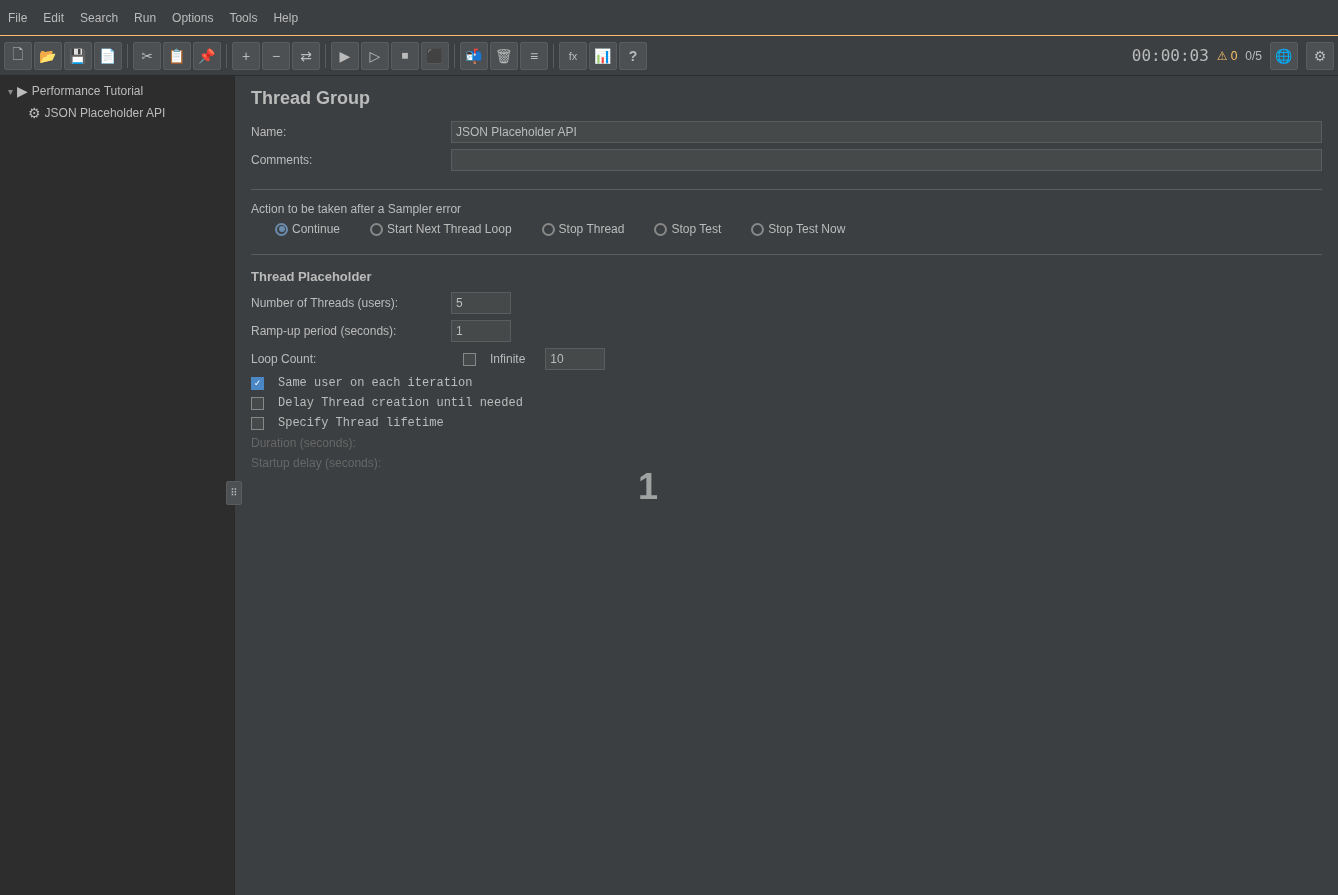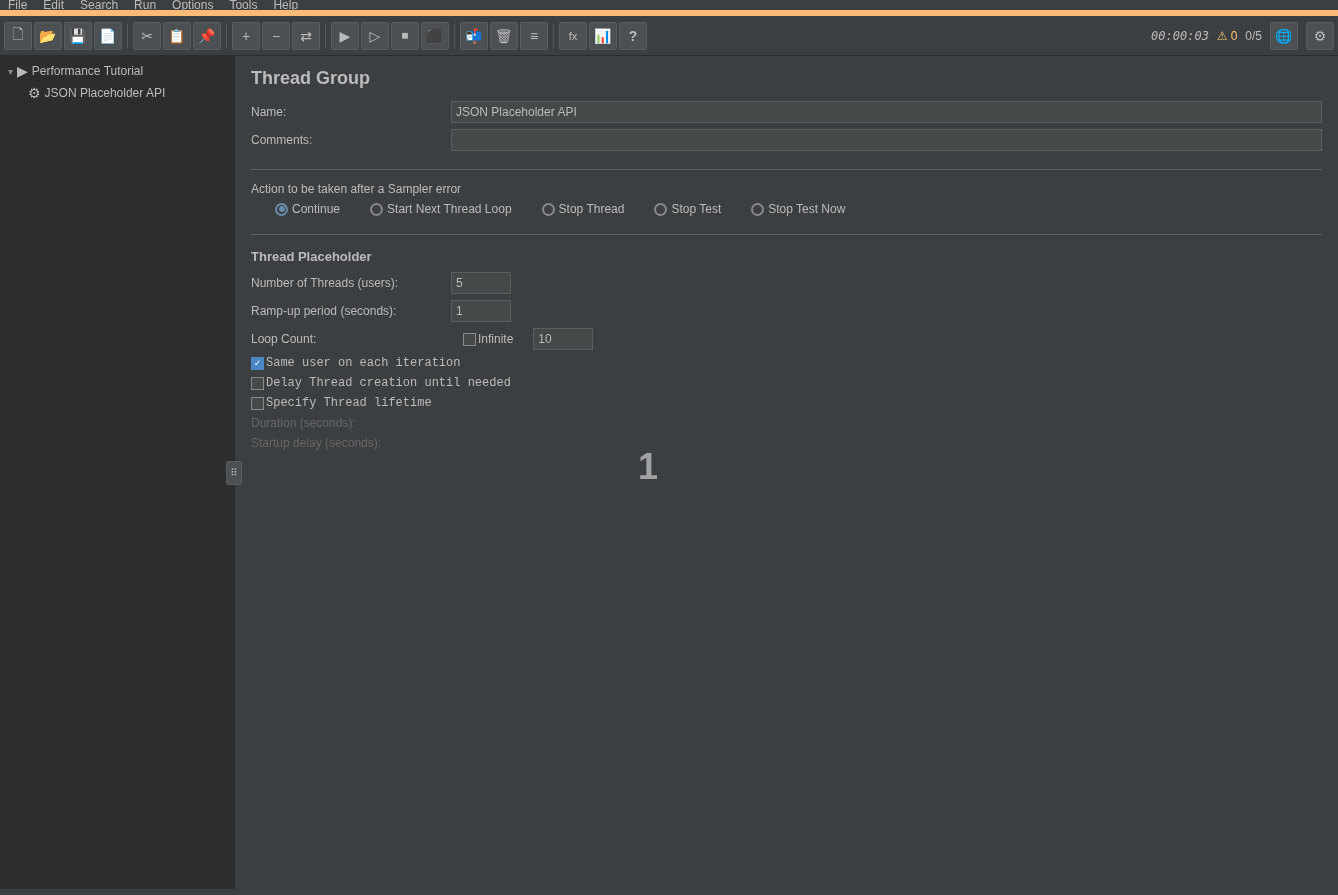--- a/index.html
+++ b/index.html
@@ -11,23 +11,23 @@
       height: 895px;
       width: 1338px;
       overflow: hidden;
     }
 
     
     #menubar {
       background: #3c3f41;
       display: flex;
       align-items: center;
-      height: 16px;
+      height: 36px;
       padding: 0 4px;
-      border-bottom: 6px solid #fdba74;
+      border-bottom: 1px solid #fdba74;
       gap: 8px;
     }
     .menu-item {
       color: #bbbbbb;
       font-size: 12px;
       cursor: pointer;
       padding: 2px 4px;
     }
 
     
@@ -60,23 +60,22 @@
       margin: 0 3px;
     }
     .toolbar-right {
       margin-left: auto;
       display: flex;
       align-items: center;
       gap: 8px;
     }
     .timer-display {
       color: #bbbbbb;
-      font-size: 12px;
+      font-size: 16px;
       font-family: monospace;
-      font-style: italic;
     }
     .warning-badge {
       display: flex;
       align-items: center;
       gap: 3px;
       font-size: 12px;
       color: #ffc66d;
     }
     .ratio-display {
       color: #bbbbbb;
@@ -231,21 +230,21 @@
     }
     .radio-label {
       color: #bbbbbb;
       font-size: 12px;
     }
 
     
     .checkbox-item {
       display: flex;
       align-items: center;
-      gap: 2px;
+      gap: 14px;
       margin-bottom: 6px;
       cursor: pointer;
     }
     .checkbox-box {
       width: 13px;
       height: 13px;
       border: 1px solid #888;
       background: #45494a;
       display: flex;
       align-items: center;

